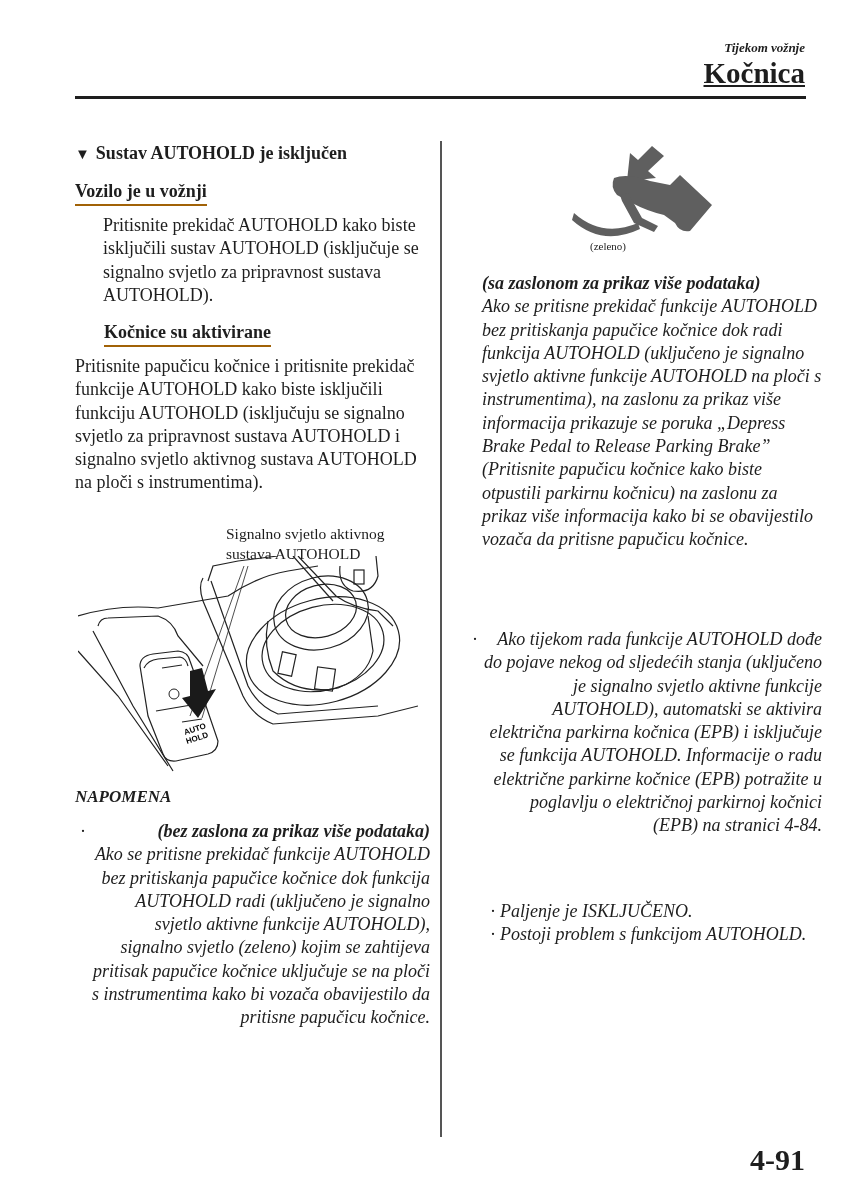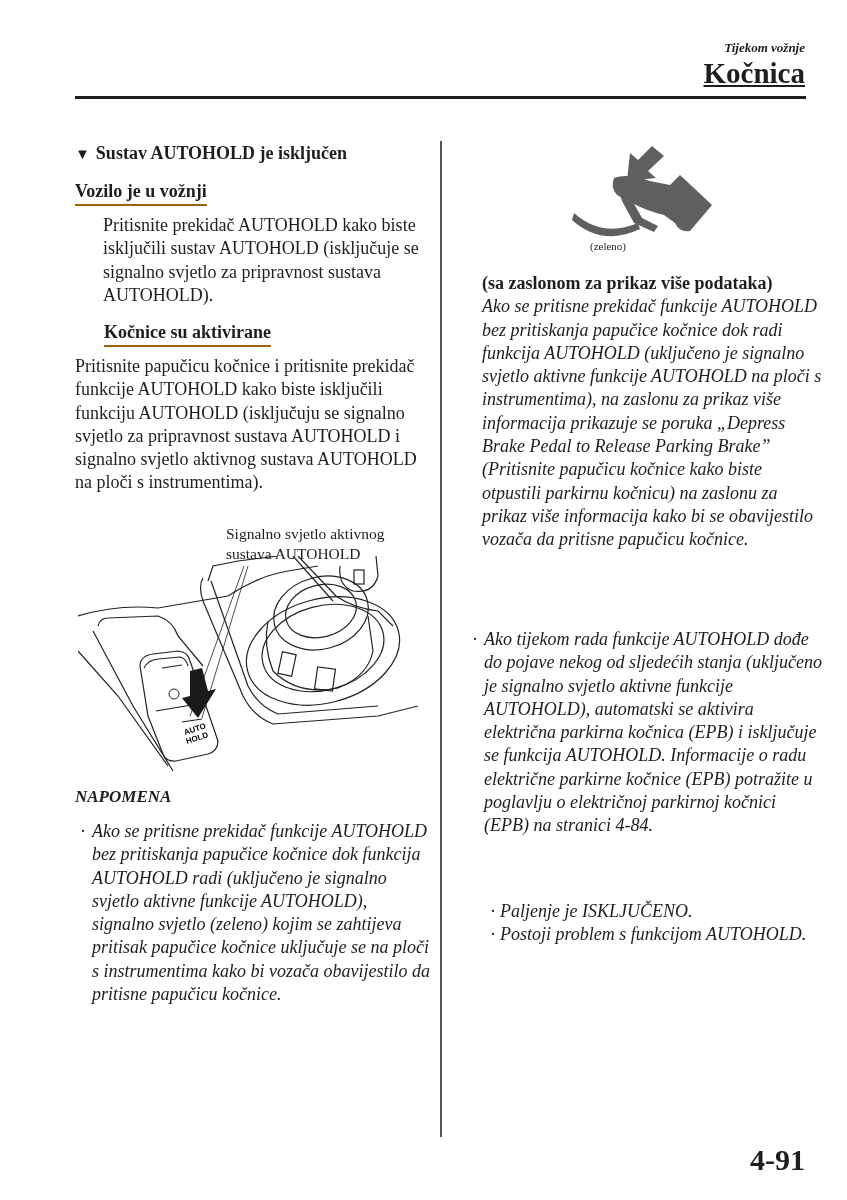--- a/index.html
+++ b/index.html
@@ -23,23 +23,23 @@
   #subheading-driving { left: 75px; top: 180px; }
   #para-driving { left: 75px; top: 214px; width: 350px; margin-left: 28px; }
   #subheading-brakes { left: 75px; top: 321px; margin-left: 29px; }
   #para-brakes { left: 75px; top: 355px; width: 350px; }
   #illustration-callout { left: 226px; top: 524px; font-size: 15.5px; line-height: 20px; white-space: nowrap; }
   #illustration { left: 78px; top: 556px; width: 340px; height: 225px; }
 
   #note-title { left: 75px; top: 787px; font-size: 17px; font-weight: bold; font-style: italic; }
   #note-bullet-1 { left: 80px; top: 820px; width: 350px; }
   .italic { font-style: italic; }
-  .bi { font-weight: bold; }
+  .bi { font-weight: bold; font-style: italic; }
   .bullet-dot { position: absolute; left: 0; top: 0; font-style: normal; }
-  .indent { padding-left: 12px; }
+  .indent { padding-left: 12px; text-align: right; }
 
   
   #pedal-icon { left: 572px; top: 143px; width: 145px; height: 100px; }
   #pedal-caption { left: 590px; top: 240px; font-size: 11px; white-space: nowrap; }
   #right-block-1 { left: 482px; top: 272px; width: 340px; }
   #right-bullet-2 { left: 472px; top: 628px; width: 350px; }
   #sub-bullets { left: 490px; top: 900px; width: 320px; }
   .sub-item { position: relative; padding-left: 10px; }
 
   #page-number { right: 42px; top: 1143px; font-size: 30px; font-weight: bold; white-space: nowrap; }
@@ -106,20 +106,21 @@
 
   <circle cx="96" cy="138" r="5" fill="none" stroke="#222" stroke-width="1"></circle>
   <text x="106" y="178" font-size="8" font-weight="bold" transform="rotate(-18 110 175)" font-family="Liberation Sans, sans-serif">AUTO</text>
   <text x="108" y="187" font-size="8" font-weight="bold" transform="rotate(-18 112 184)" font-family="Liberation Sans, sans-serif">HOLD</text>
 </svg>
 
 <div id="note-title" class="abs">NAPOMENA</div>
 <div id="note-bullet-1" class="abs col-text" style="position:absolute;">
   <span class="bullet-dot">·</span>
   <div class="indent">
+    <div class="bi">(bez zaslona za prikaz više podataka)</div>
     <div class="italic">Ako se pritisne prekidač funkcije AUTOHOLD bez pritiskanja papučice kočnice dok funkcija AUTOHOLD radi (uključeno je signalno svjetlo aktivne funkcije AUTOHOLD), signalno svjetlo (zeleno) kojim se zahtijeva pritisak papučice kočnice uključuje se na ploči s instrumentima kako bi vozača obavijestilo da pritisne papučicu kočnice.</div>
   </div>
 </div>
 
 <svg id="pedal-icon" class="abs" viewBox="0 0 145 100" xmlns="http://www.w3.org/2000/svg">
   <g fill="#5f5f5f">
     <path d="M80 3 L92 13 L76 28 L84 35 L55 38 L58 10 L66 17 Z"></path>
     <path d="M42 35 Q55 30 78 38 L98 42 L108 32 L140 62 L118 88 Q108 90 103 80 L92 72 Q75 68 60 60 L45 52 Q38 44 42 35 Z"></path>
     <path d="M48 52 L56 50 L70 75 L86 83 L82 89 L62 80 L50 58 Z"></path>
     <path d="M2 70 Q30 95 66 80 L68 86 Q30 104 0 77 Z"></path>

